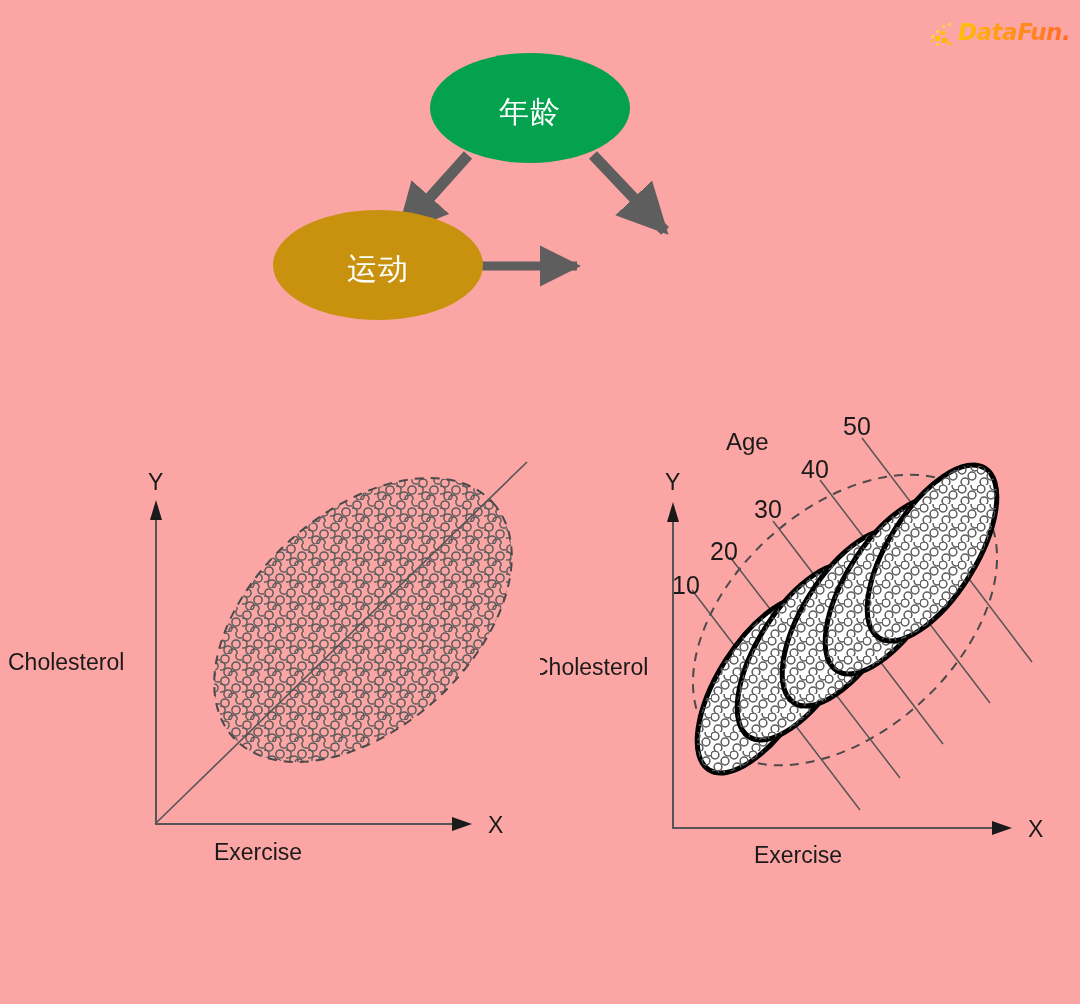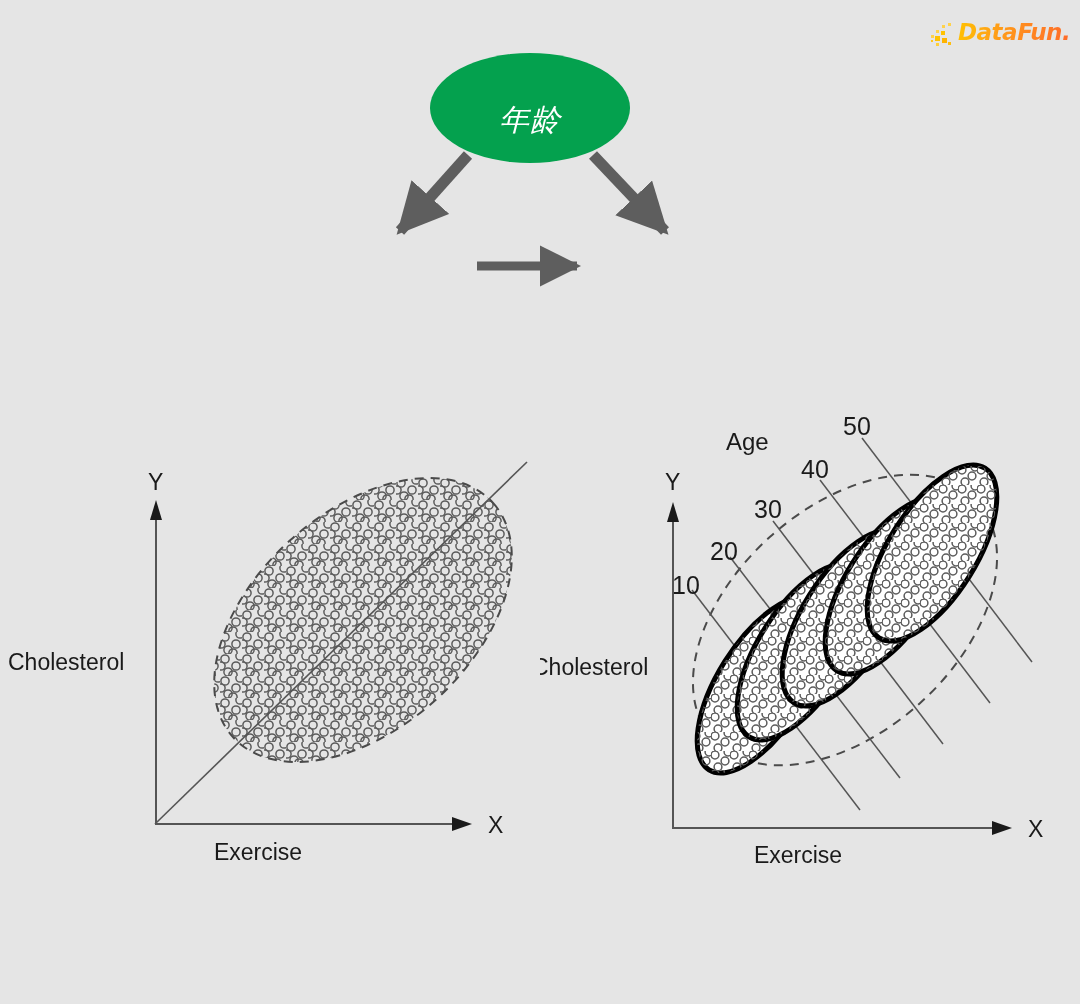--- a/index.html
+++ b/index.html
@@ -7,21 +7,21 @@
     padding: 0;
     background: #ffffff;
   }
   body {
     font-family: "Liberation Sans", sans-serif;
   }
   #page {
     position: relative;
     width: 1080px;
     height: 1004px;
-    background: #e5e5e5;
+    background: #fca5a5;
     overflow: hidden;
   }
 
   
   #brand-logo {
     position: absolute;
     left: 930px;
     top: 18px;
     width: 146px;
     height: 38px;
@@ -47,28 +47,27 @@
   
   #causal-diagram {
     position: absolute;
     left: 255px;
     top: 35px;
     width: 580px;
     height: 290px;
   }
   .node-label {
     position: absolute;
-    left: 0; top: 12px; width: 100%; height: 100%;
+    left: 0; top: 4px; width: 100%; height: 100%;
     display: flex; align-items: center; justify-content: center;
     color: #ffffff;
     font-family: "DejaVu Sans", sans-serif;
     font-size: 30px;
     letter-spacing: 1px;
     pointer-events: none;
-    font-style: italic;
   }
   .node {
     position: absolute;
     border-radius: 50%;
   }
   #node-age   { left: 175px; top: 18px;  width: 200px; height: 110px; background: #04a14e; }
   #node-exer  { left: 18px;  top: 175px; width: 210px; height: 110px; background: #c8920f; }
   #node-chol  { left: 330px; top: 175px; width: 210px; height: 110px; background: #c8920f; }
 
   
@@ -124,20 +123,23 @@
 
       <line x1="213" y1="120" x2="145" y2="196" stroke="#5e5e5e" stroke-width="11" marker-end="url(#arw)"></line>
 
       <line x1="338" y1="120" x2="410" y2="196" stroke="#5e5e5e" stroke-width="11" marker-end="url(#arw)"></line>
 
       <line x1="222" y1="231" x2="322" y2="231" stroke="#5e5e5e" stroke-width="9" marker-end="url(#arw)"></line>
     </svg>
 
     <div class="node" id="node-age">
       <div class="node-label">年龄</div>
+    </div>
+    <div class="node" id="node-exer">
+      <div class="node-label">运动</div>
     </div>
   </div>
 
   <div id="plot-left">
     <svg width="540" height="500" viewBox="0 0 540 500">
       <defs>
         <clipPath id="clipL">
           <ellipse cx="363" cy="230" rx="175" ry="108" transform="rotate(-42 363 230)"></ellipse>
         </clipPath>
         <pattern id="ringsL" width="22" height="22" patternUnits="userSpaceOnUse">

